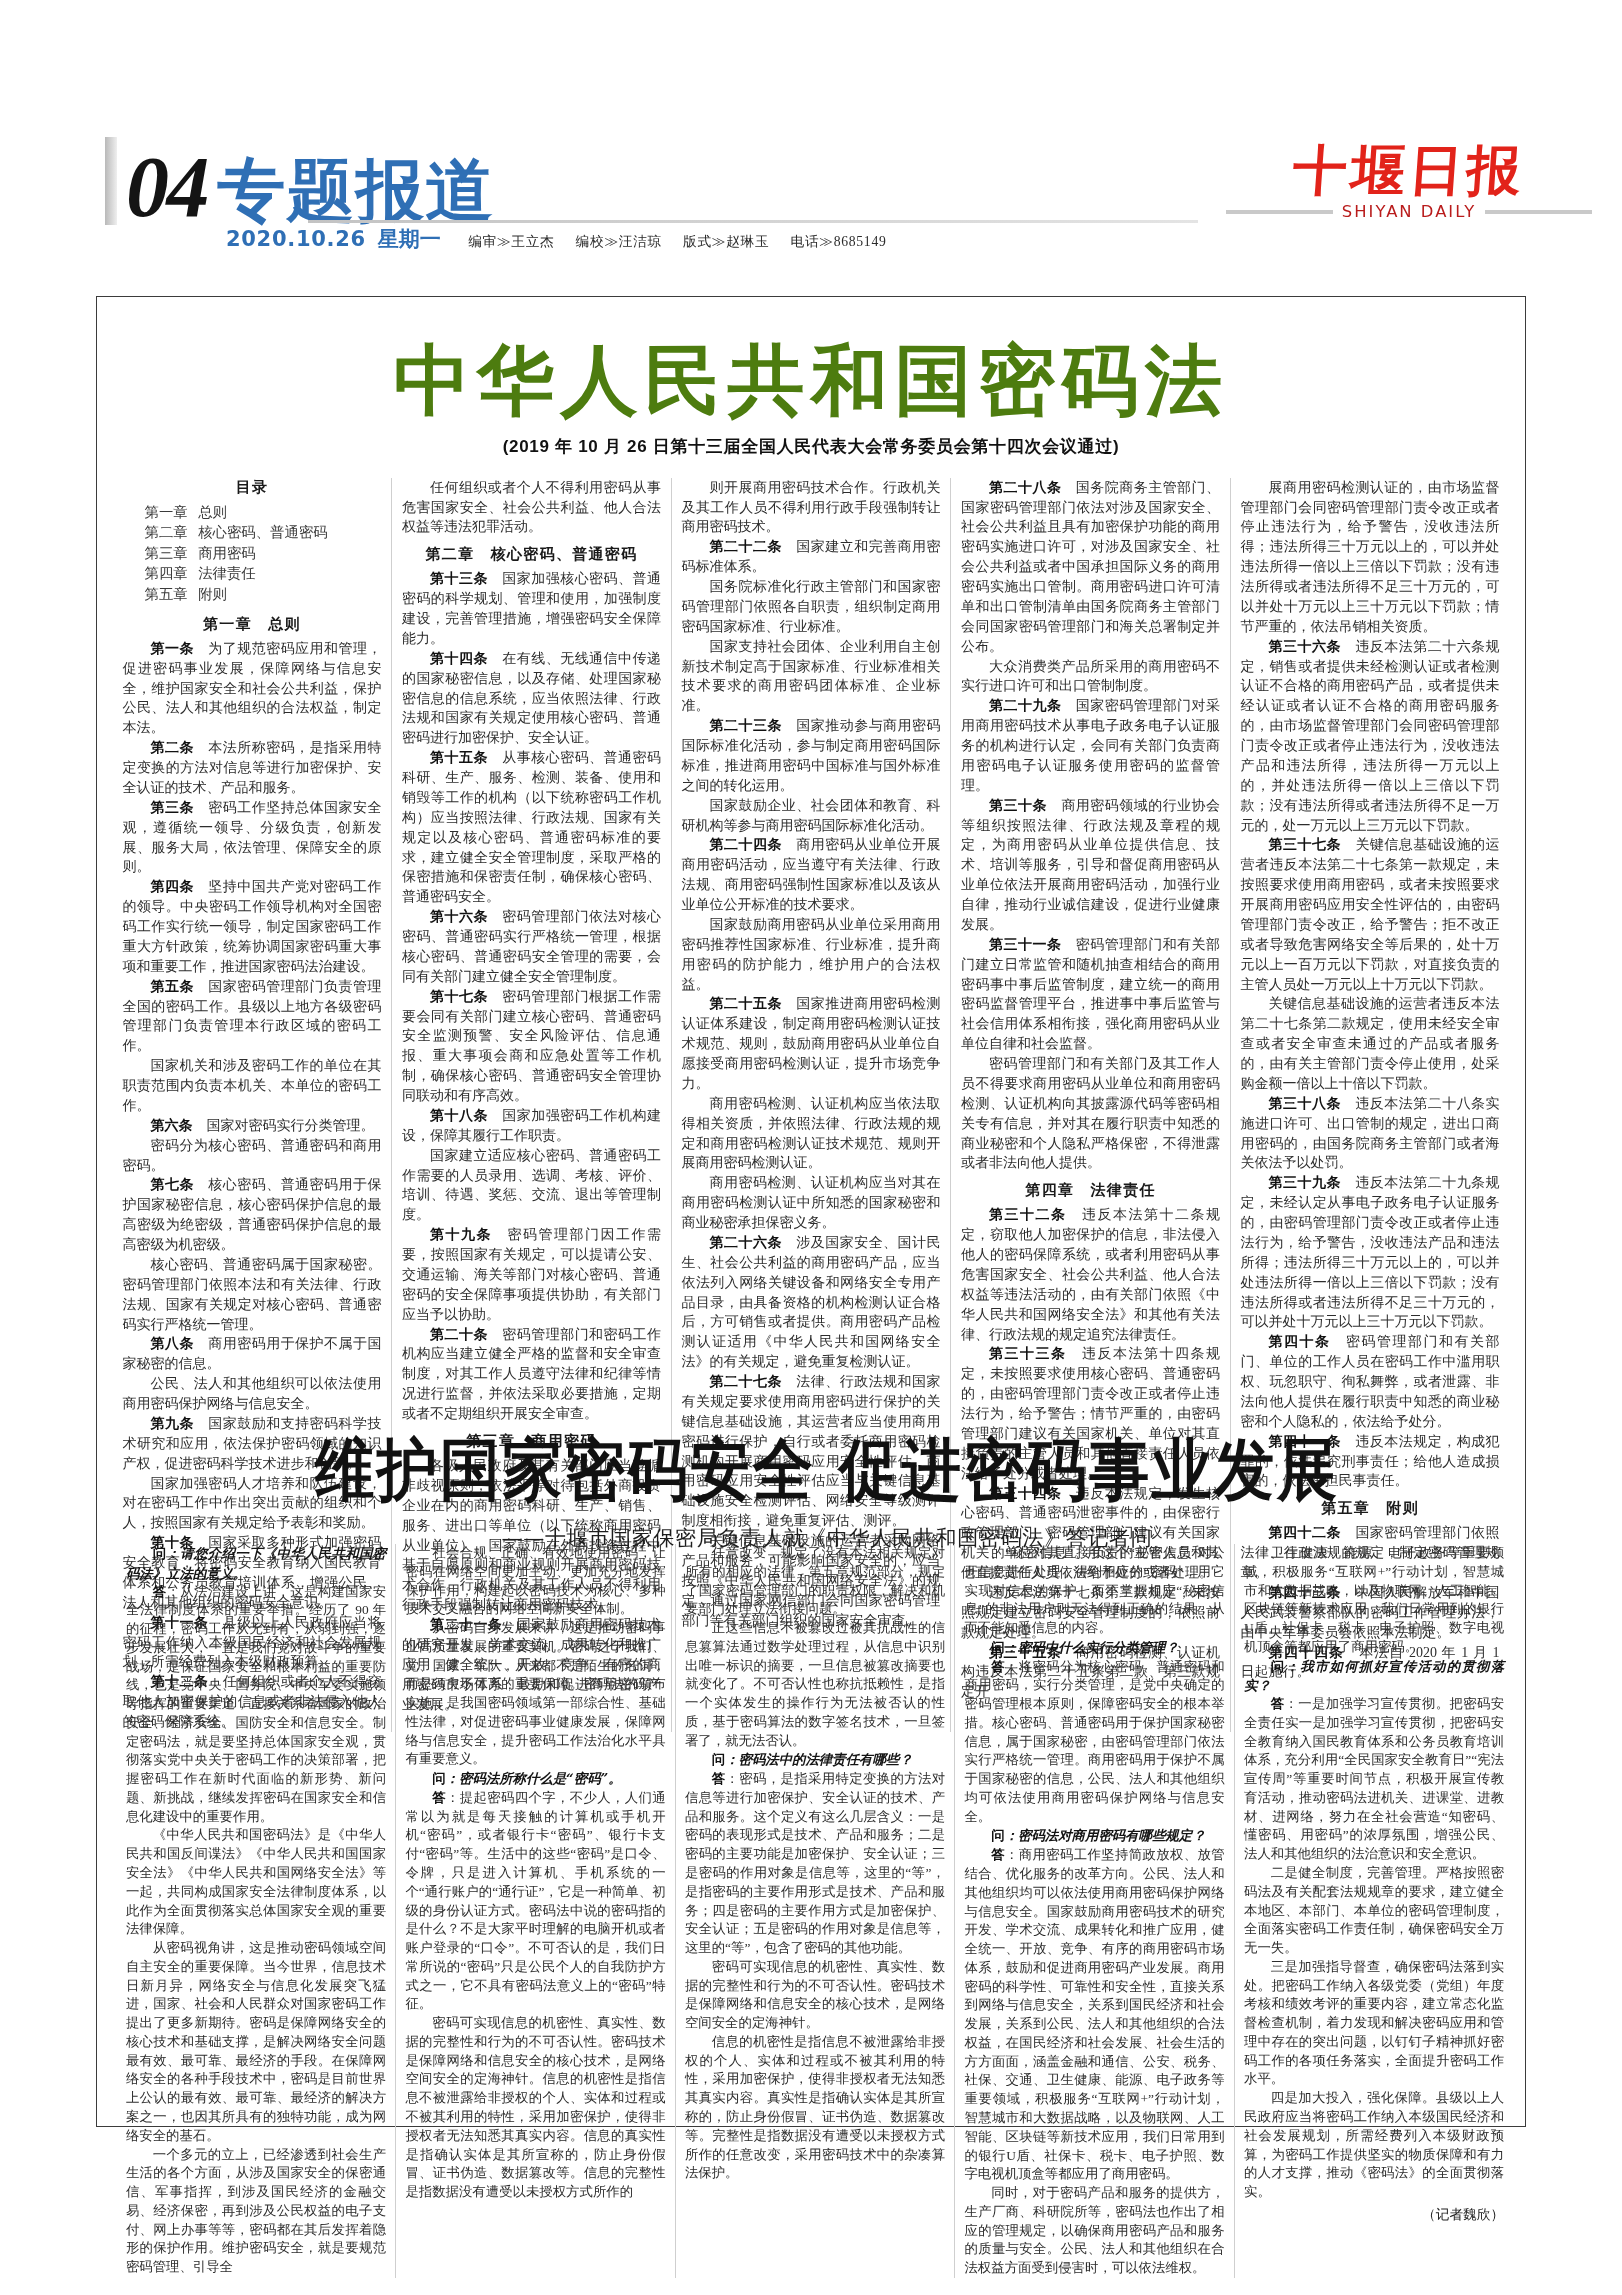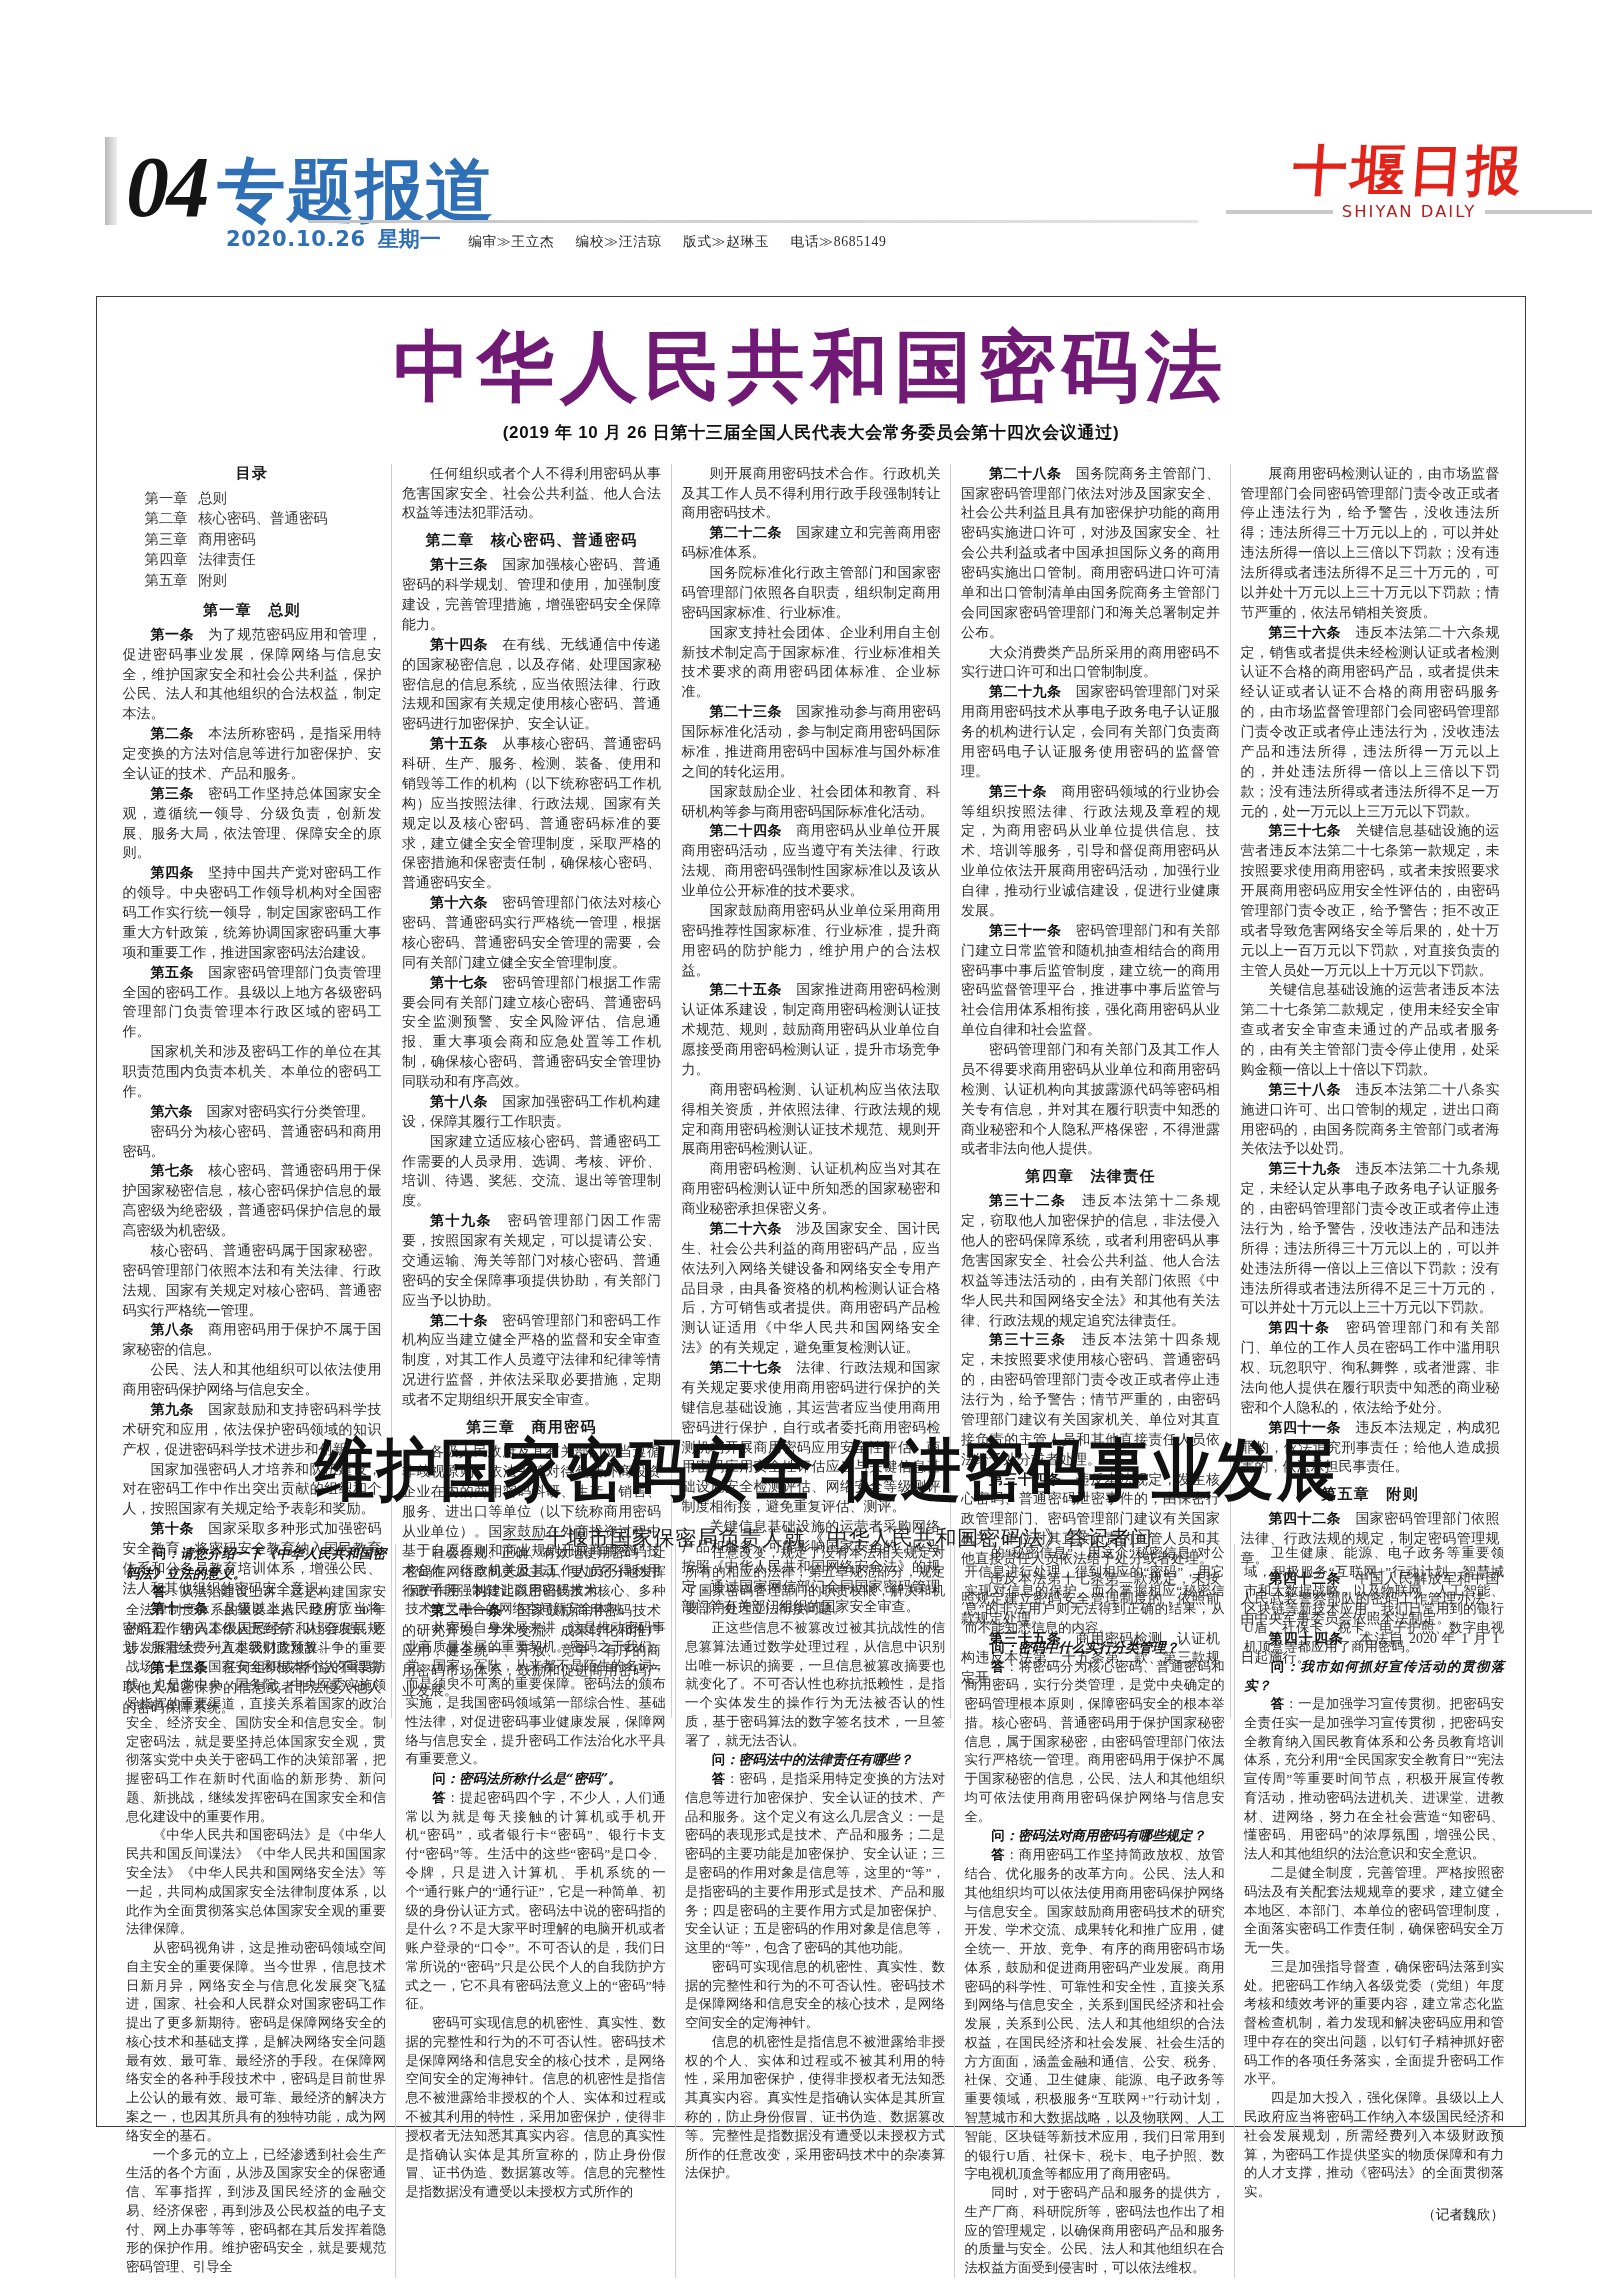--- a/index.html
+++ b/index.html
@@ -143,22 +143,22 @@
     left: 0; top: 0;
     width: 100%;
   }
   .law-title {
     text-align: center;
     font-family: "DejaVu Serif", serif;
     font-weight: bold;
     font-size: 77px;
     letter-spacing: 6.5px;
     line-height: 1.12;
-    margin-top: 26px;
-    color: #701a75;
+    margin-top: 40px;
+    color: #4d7c0f;
   }
   .law-subtitle {
     text-align: center;
     font-family: Liberation Sans, sans-serif;
     font-weight: bold;
     font-size: 17px;
     letter-spacing: 0.7px;
     margin-top: 11.8px;
     color: #111;
   }

